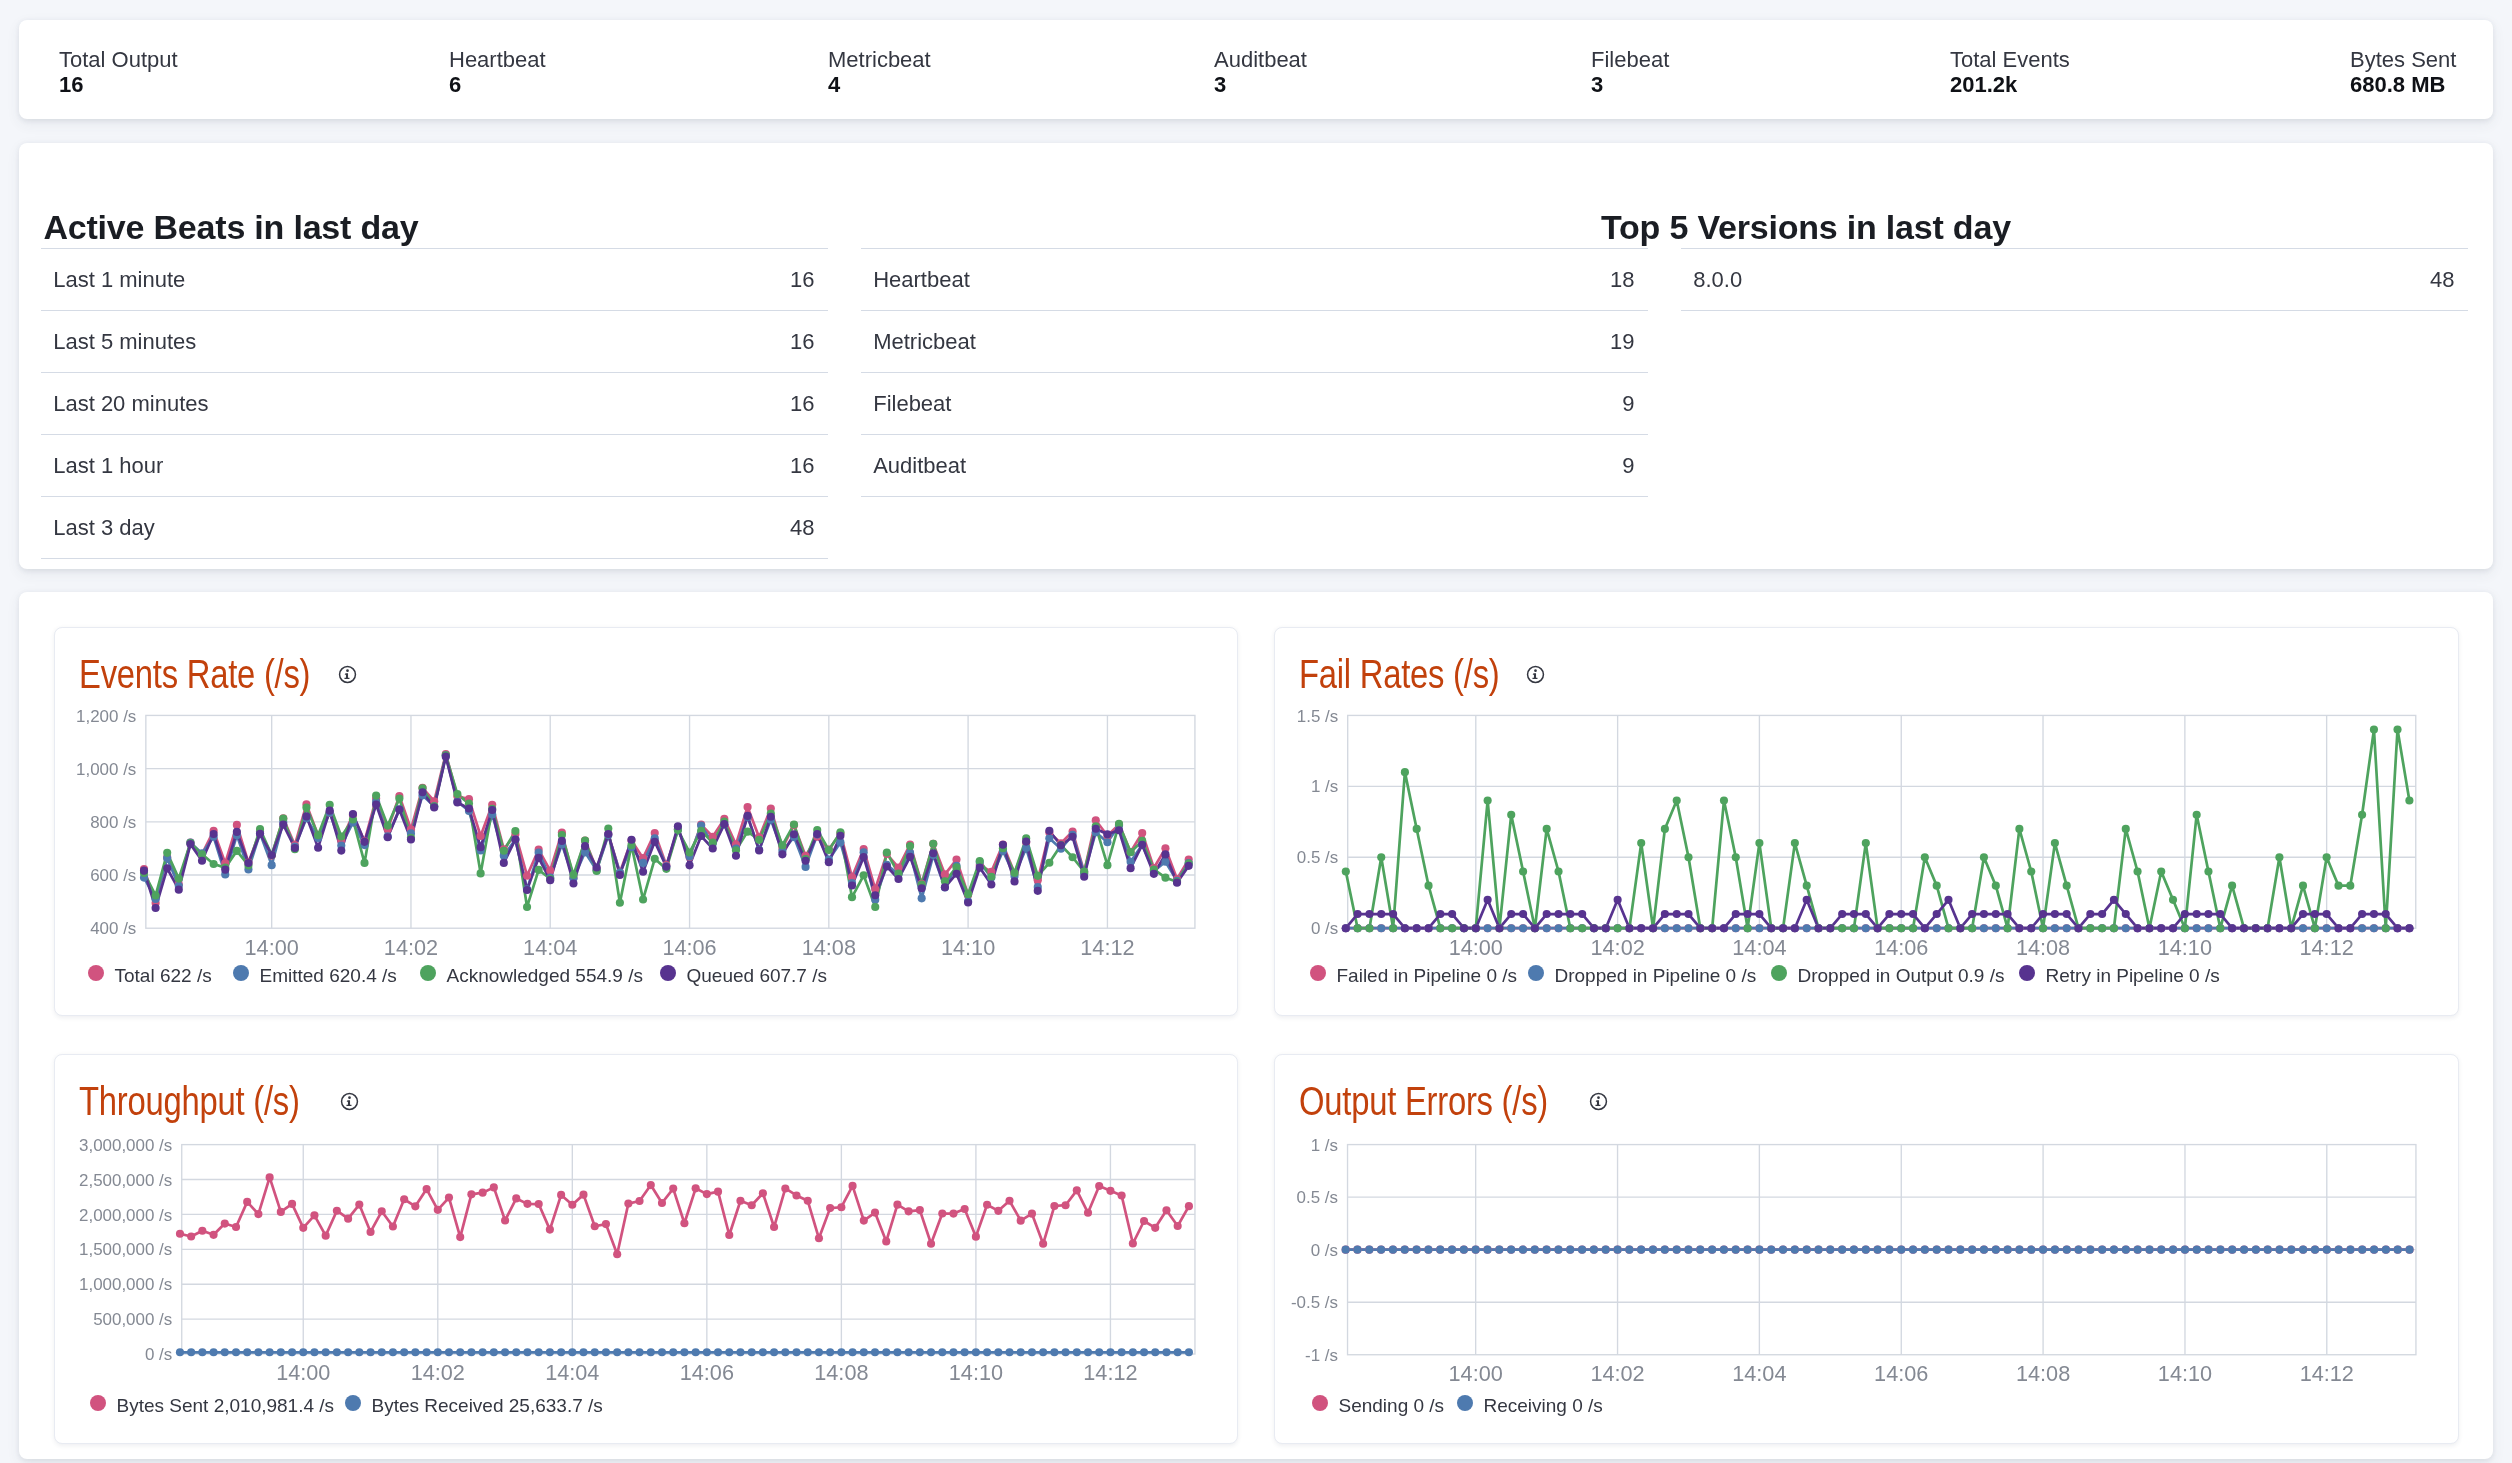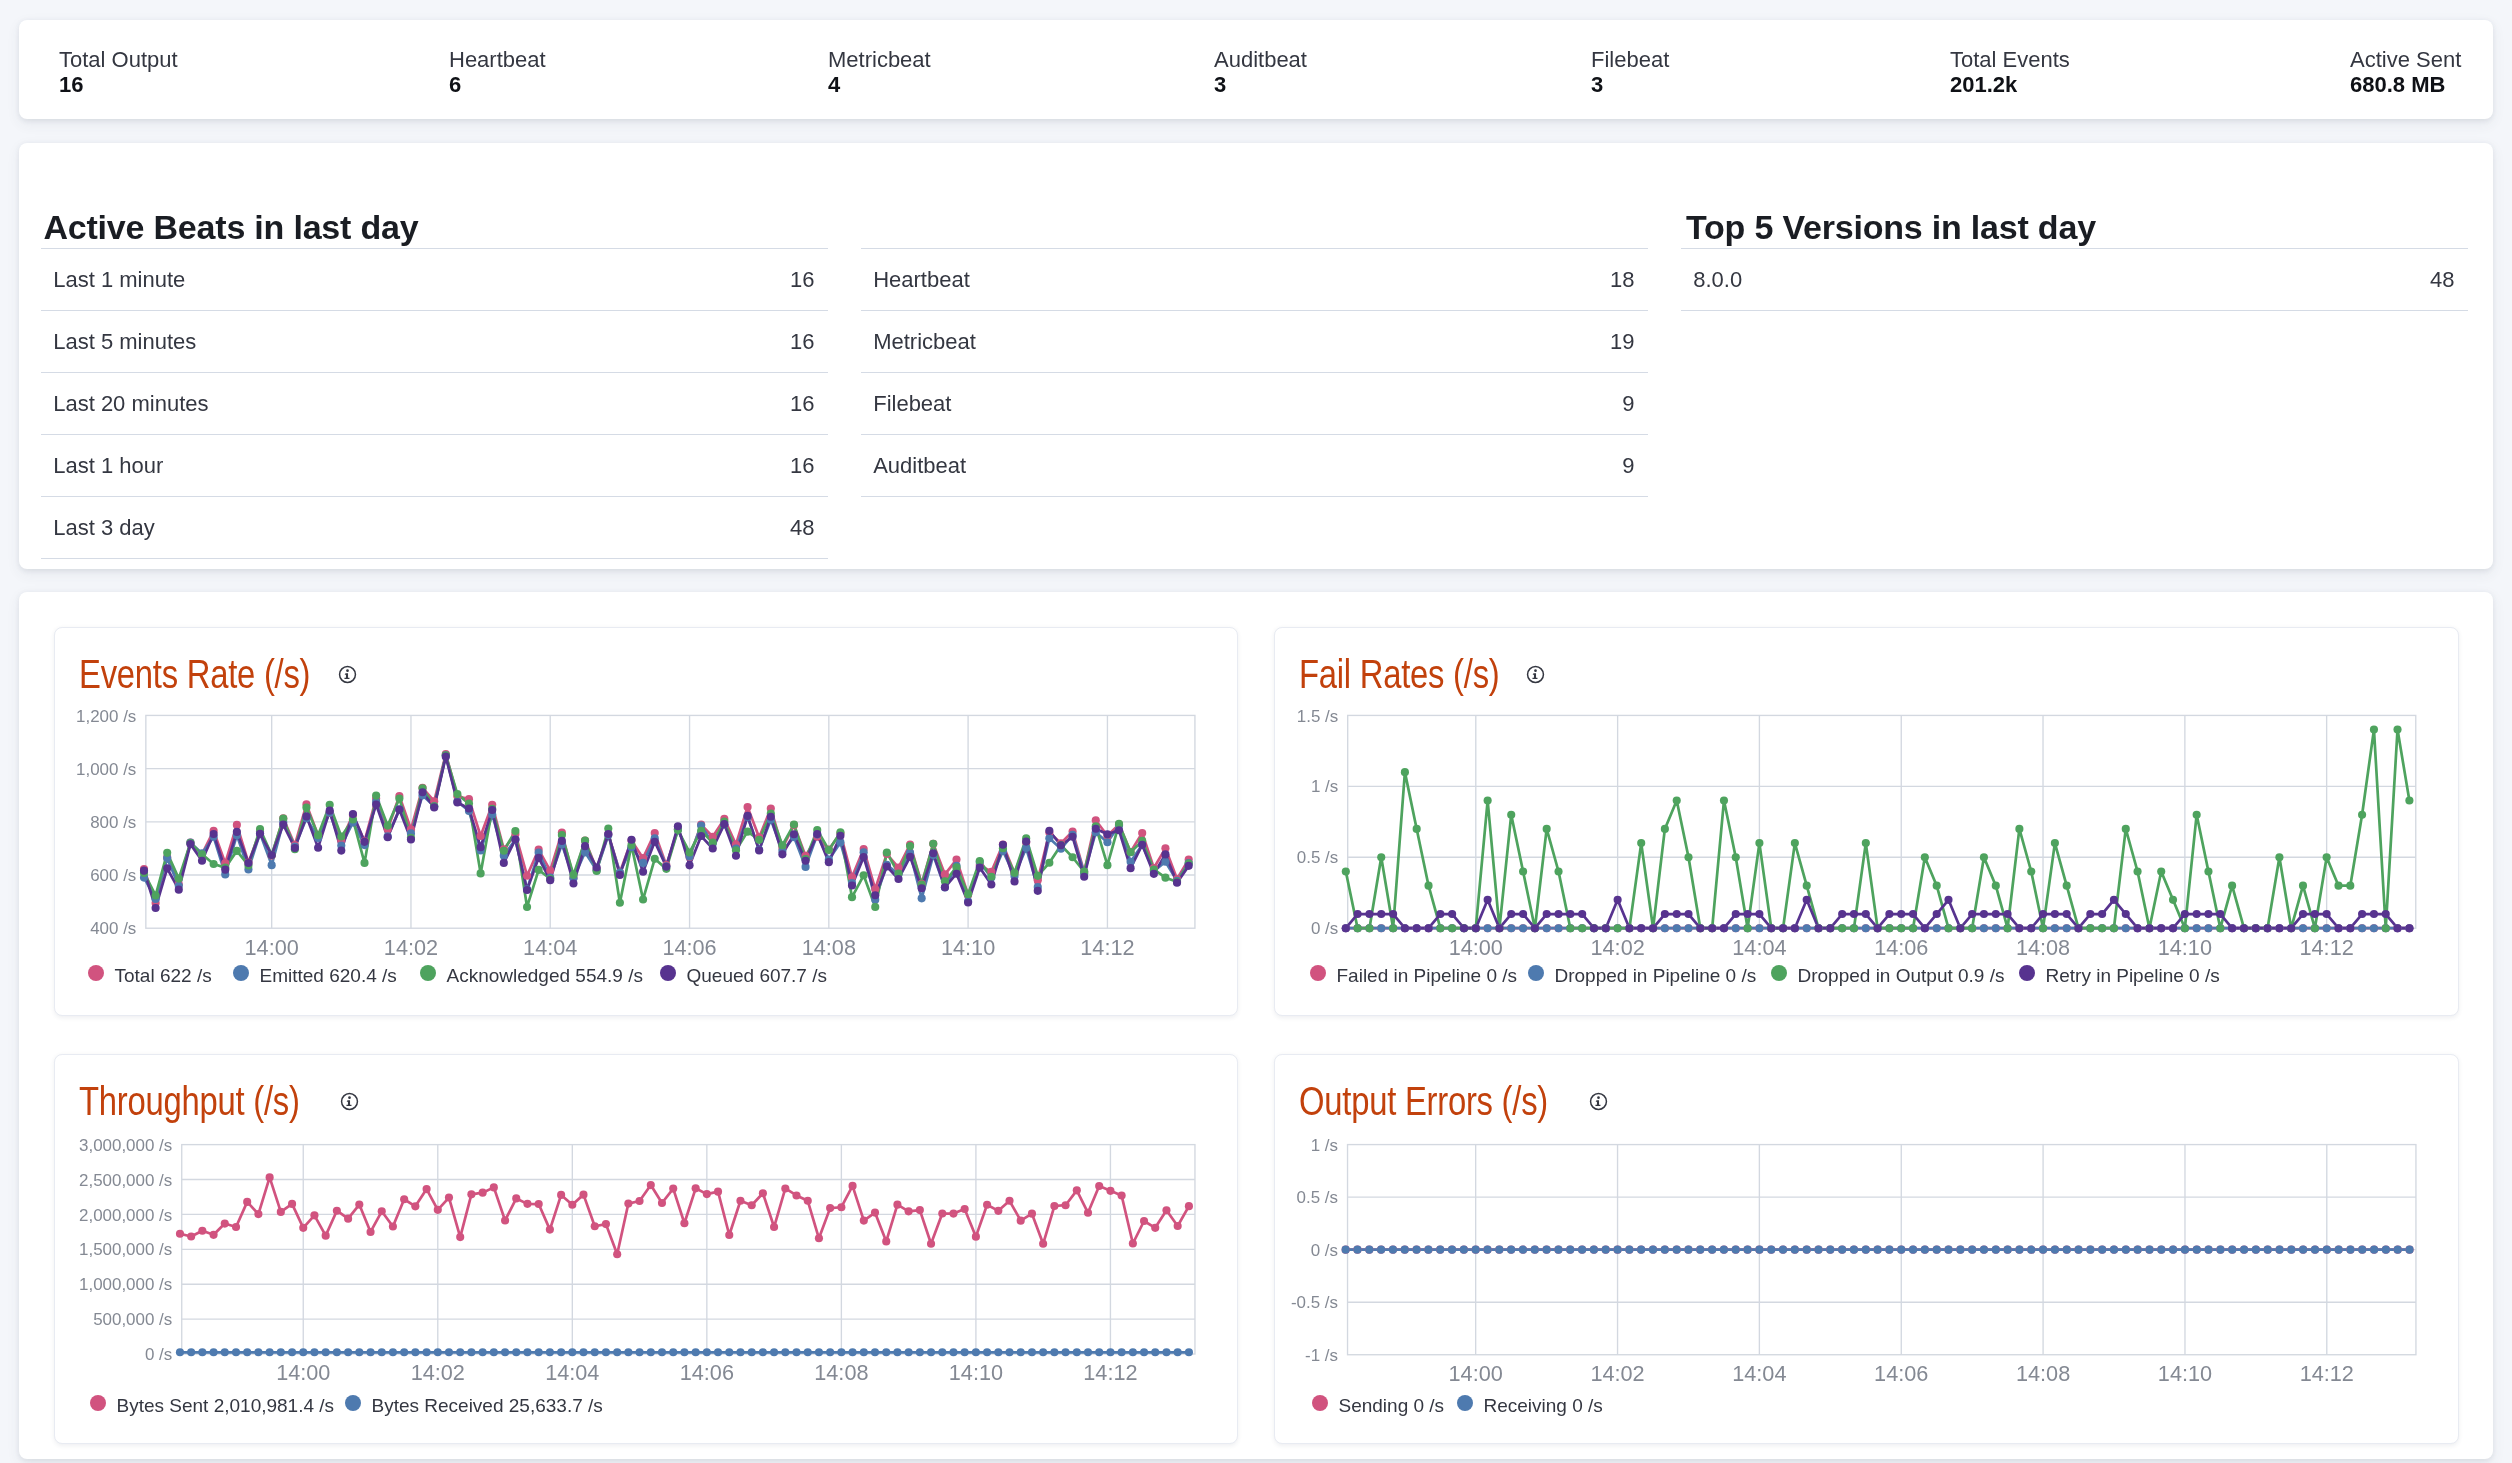--- a/index.html
+++ b/index.html
@@ -31,27 +31,27 @@
     <div class="slab" style="left:430px">Heartbeat</div>
     <div class="sval" style="left:430px">6</div>
     <div class="slab" style="left:809px">Metricbeat</div>
     <div class="sval" style="left:809px">4</div>
     <div class="slab" style="left:1195px">Auditbeat</div>
     <div class="sval" style="left:1195px">3</div>
     <div class="slab" style="left:1572px">Filebeat</div>
     <div class="sval" style="left:1572px">3</div>
     <div class="slab" style="left:1931px">Total Events</div>
     <div class="sval" style="left:1931px">201.2k</div>
-    <div class="slab" style="left:2331px">Active Sent</div>
+    <div class="slab" style="left:2331px">Bytes Sent</div>
     <div class="sval" style="left:2331px">680.8 MB</div>
   </div>
 
 <div class="panel" style="left:19px;top:143px;width:2474px;height:426px">
   <div class="h2" style="left:24.4px">Active Beats in last day</div>
-  <div class="h2" style="left:1667px">Top 5 Versions in last day</div>
+  <div class="h2" style="left:1582px">Top 5 Versions in last day</div>
   <div class="tbl" style="left:22px">
       <div class="trow">
         <span>Last 1 minute</span>
         <span>16</span>
       </div>
       <div class="trow">
         <span>Last 5 minutes</span>
         <span>16</span>
       </div>
       <div class="trow">

